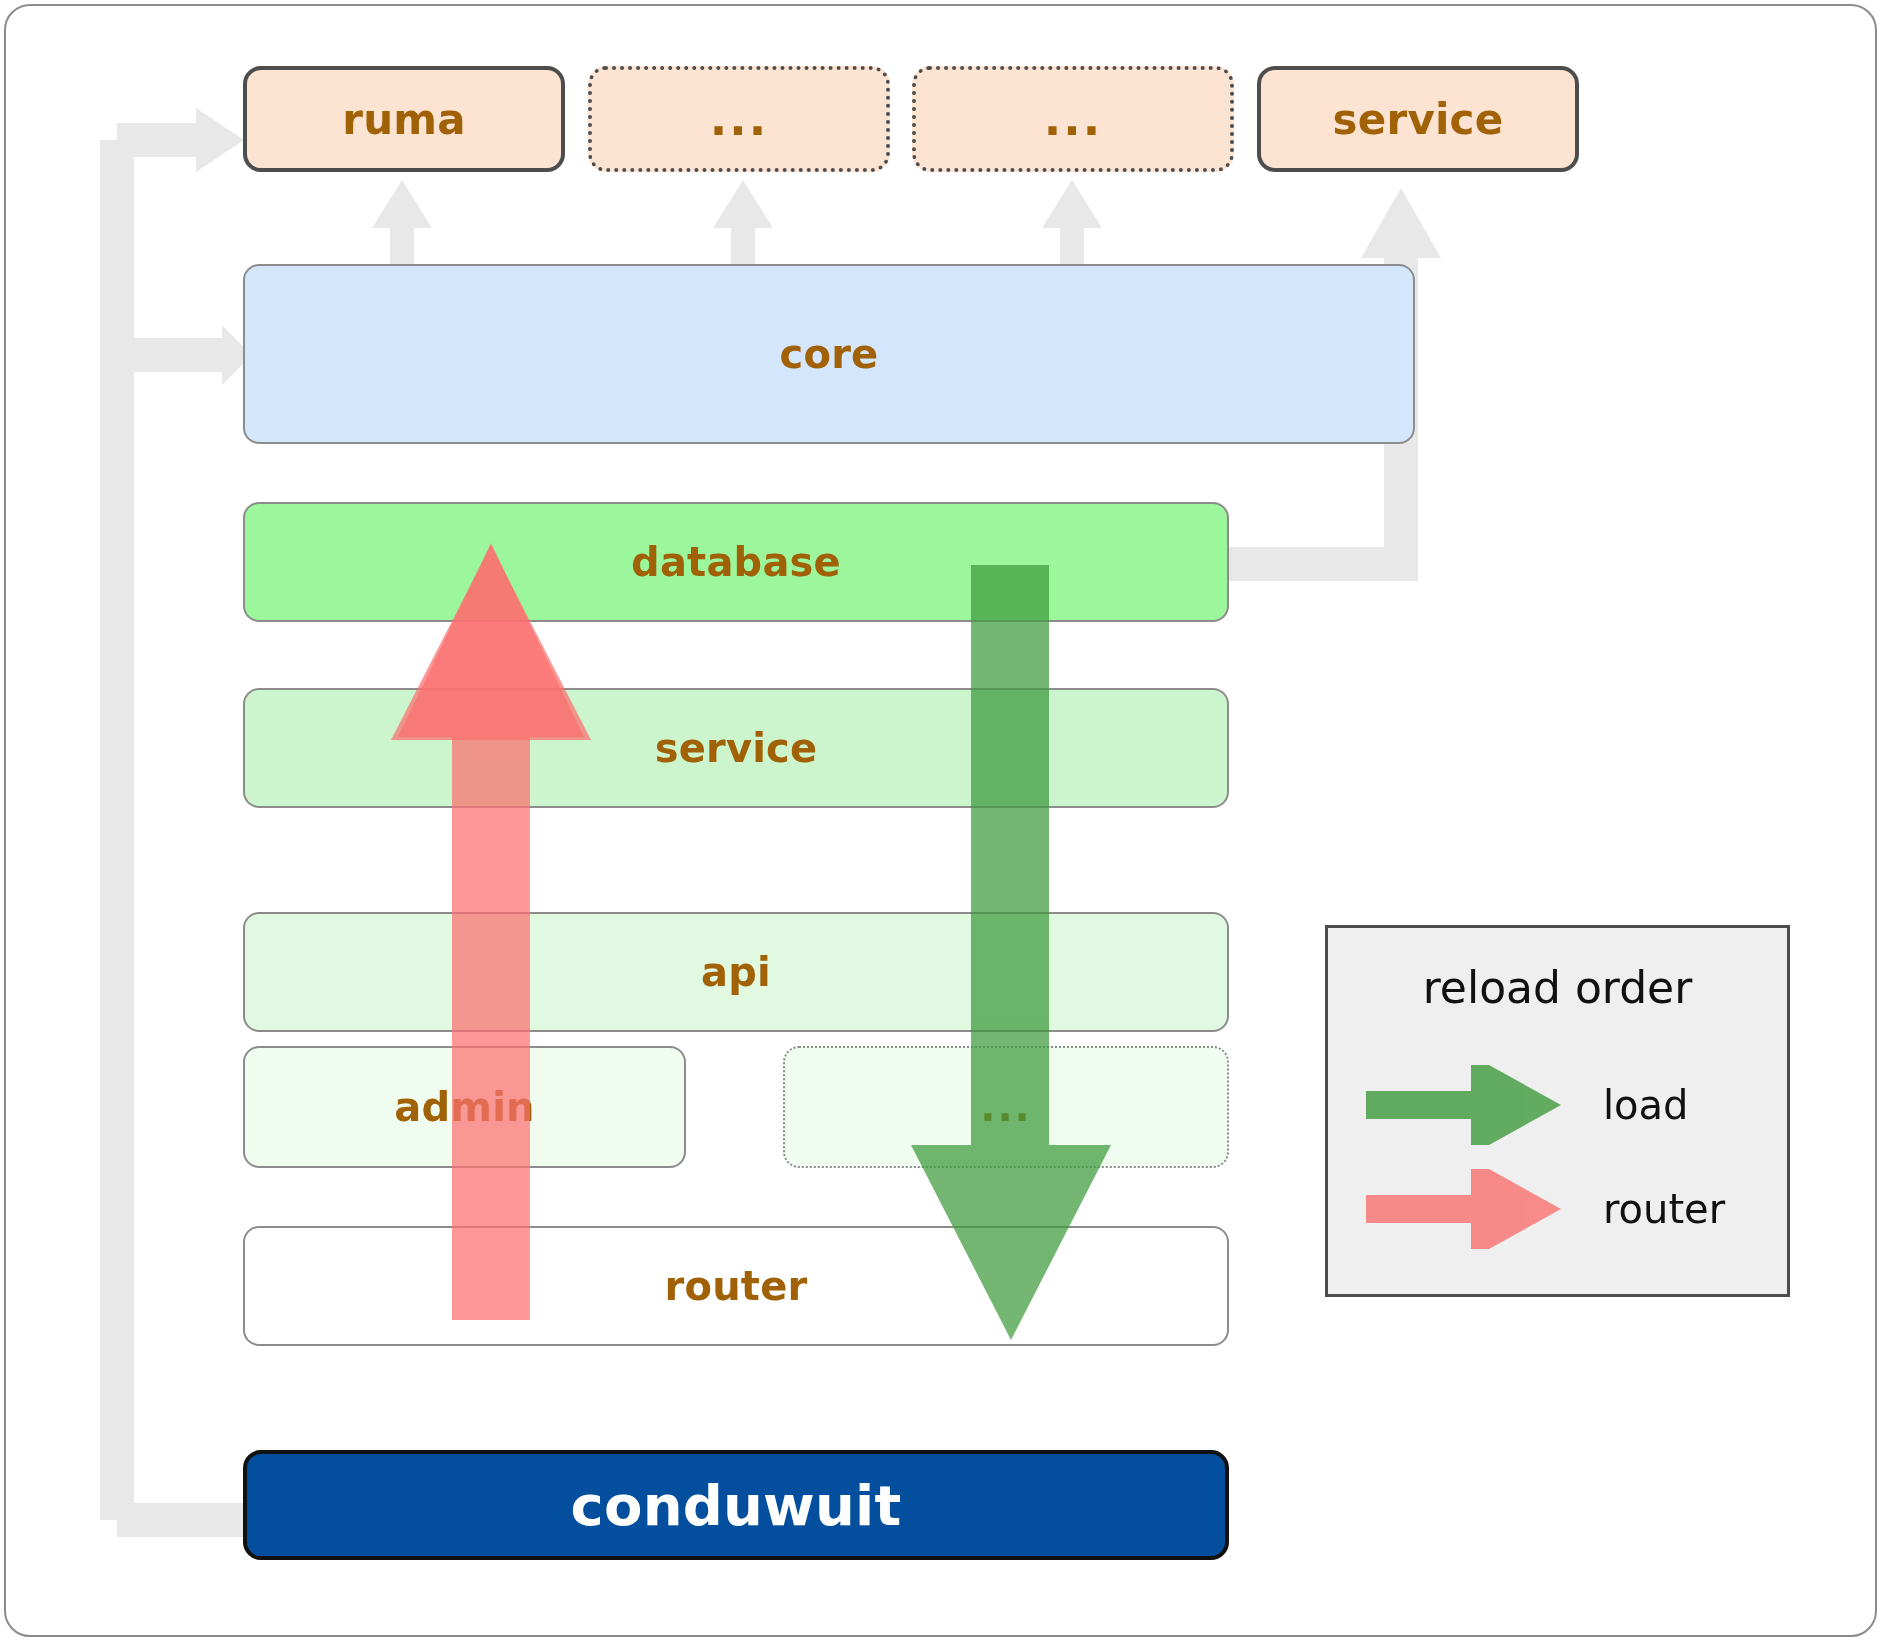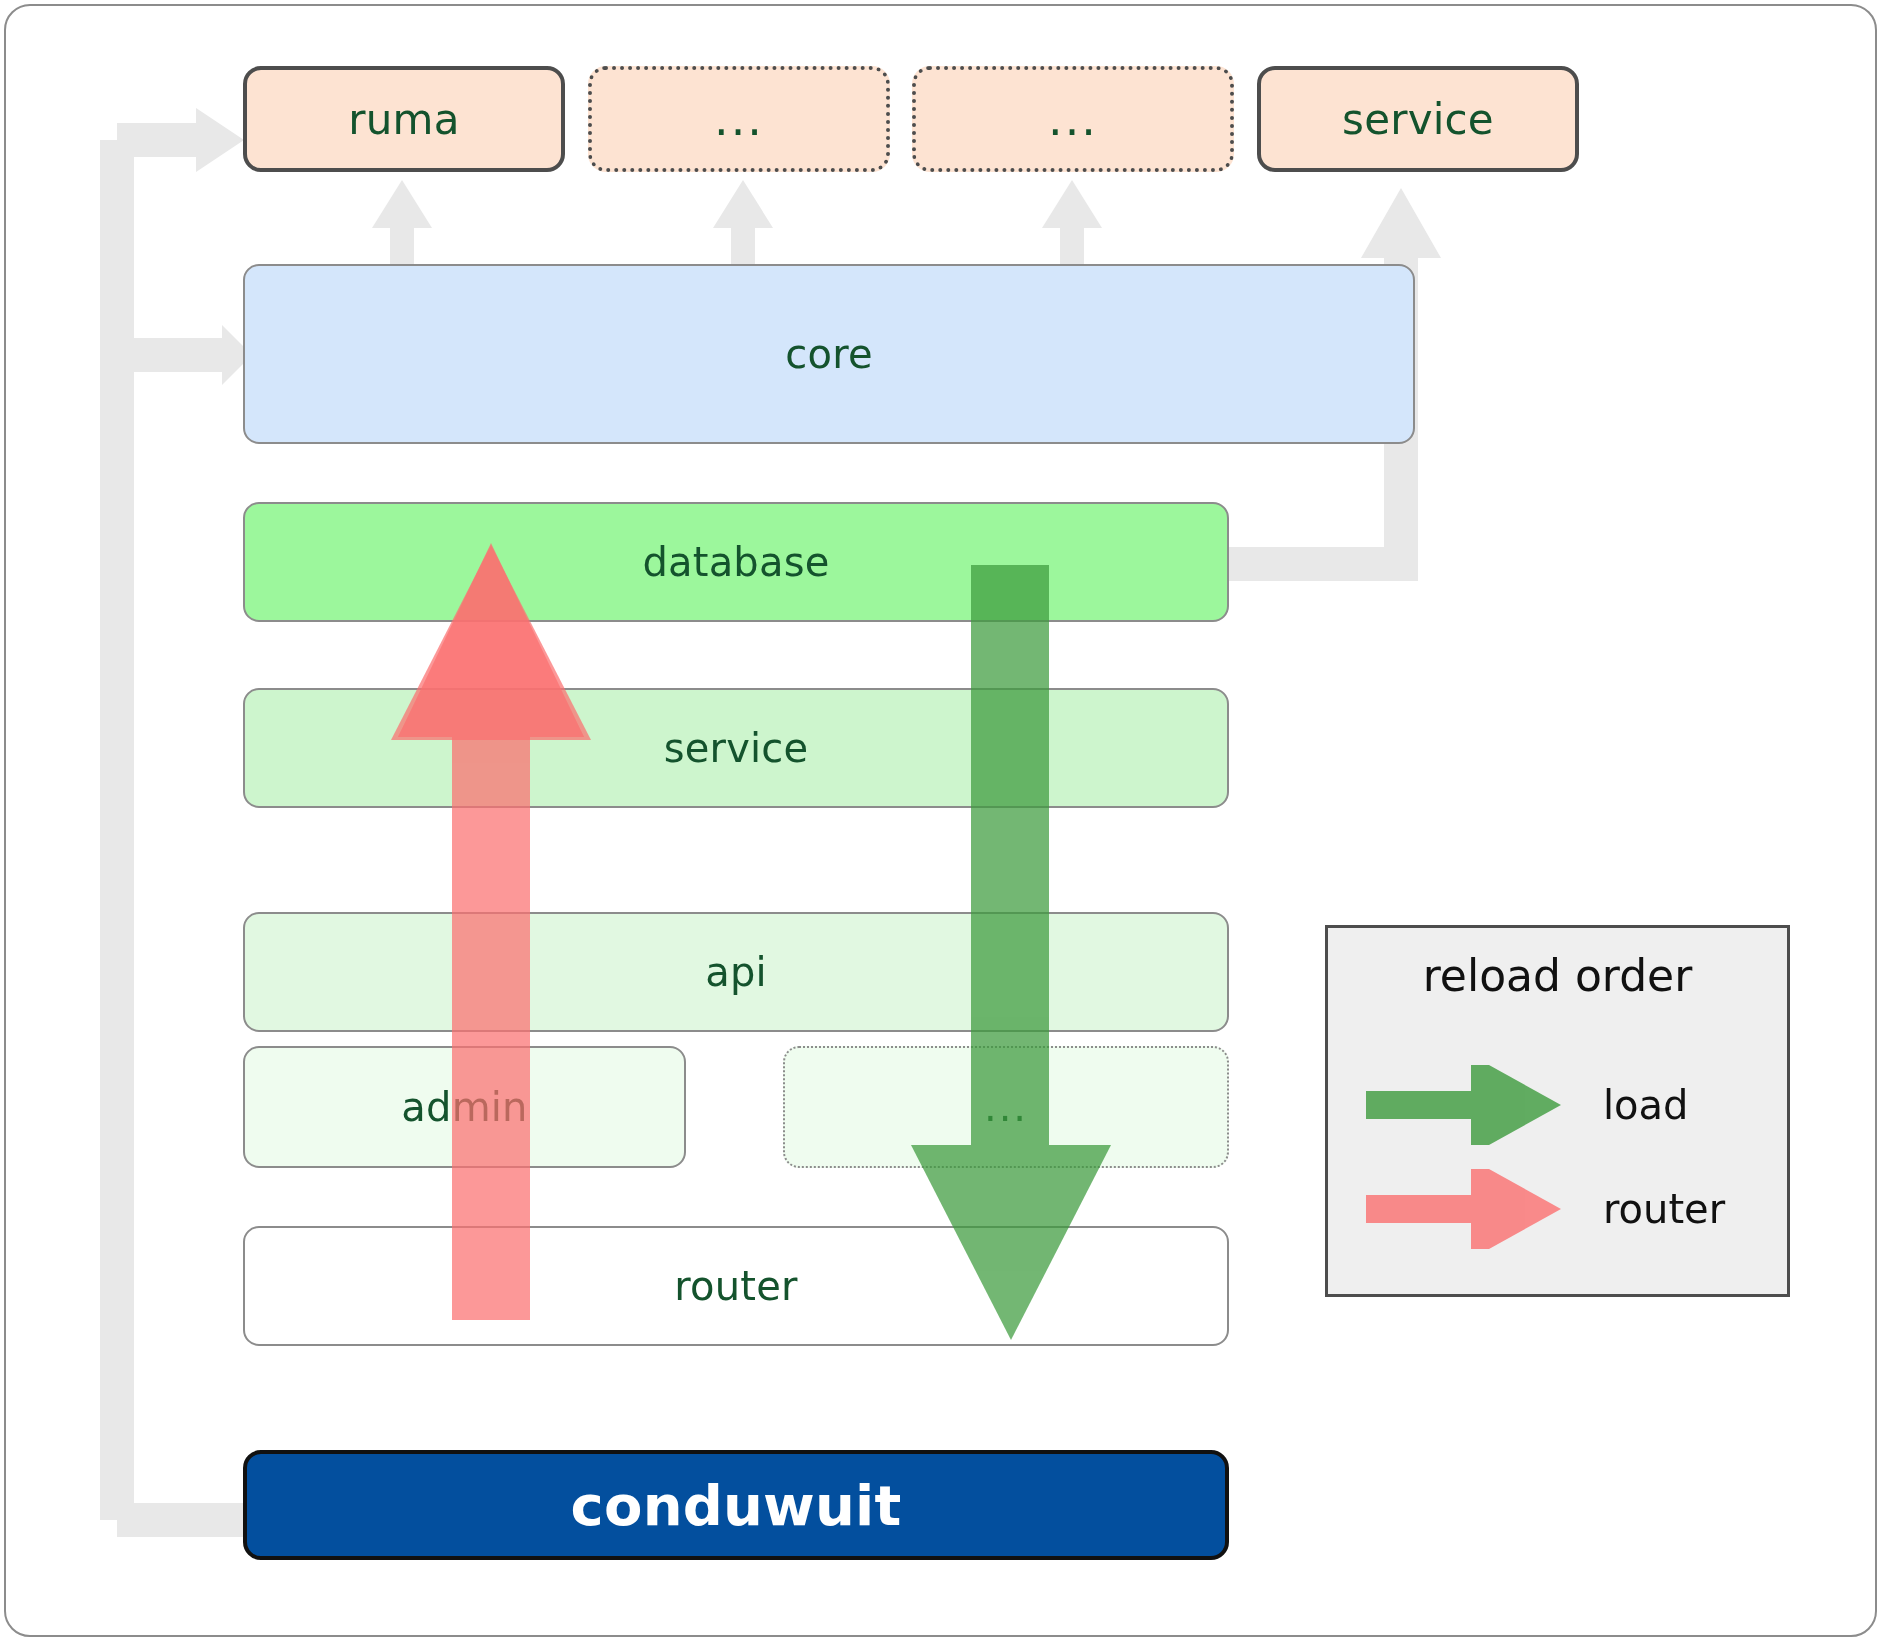--- a/index.html
+++ b/index.html
@@ -31,23 +31,24 @@
 
   
   .node {
     position: absolute;
     box-sizing: border-box;
     display: flex;
     align-items: center;
     justify-content: center;
     border-radius: 14px;
     font-size: 40px;
-    color: #14532d;
+    color: #a16207;
     letter-spacing: 0.2px;
     z-index: 4;
+    font-weight: bold;
   }
   .node .lbl { pointer-events: none; }
 
   
   .dep {
     background: #fde3d2;
     border: 4px solid #4d4d4d;
     border-radius: 18px;
     height: 106px;
     top: 66px;
@@ -108,21 +109,21 @@
     height: 372px;
     box-sizing: border-box;
     background: #efefef;
     border: 3px solid #4d4d4d;
     z-index: 6;
   }
   #legend .legend-title {
     text-align: center;
     font-size: 44px;
     color: #111111;
-    margin-top: 22px;
+    margin-top: 34px;
   }
   .legend-row {
     position: absolute;
     left: 38px;
     width: 400px;
     height: 90px;
     display: flex;
     align-items: center;
   }
   .legend-row.load   { top: 132px; }

